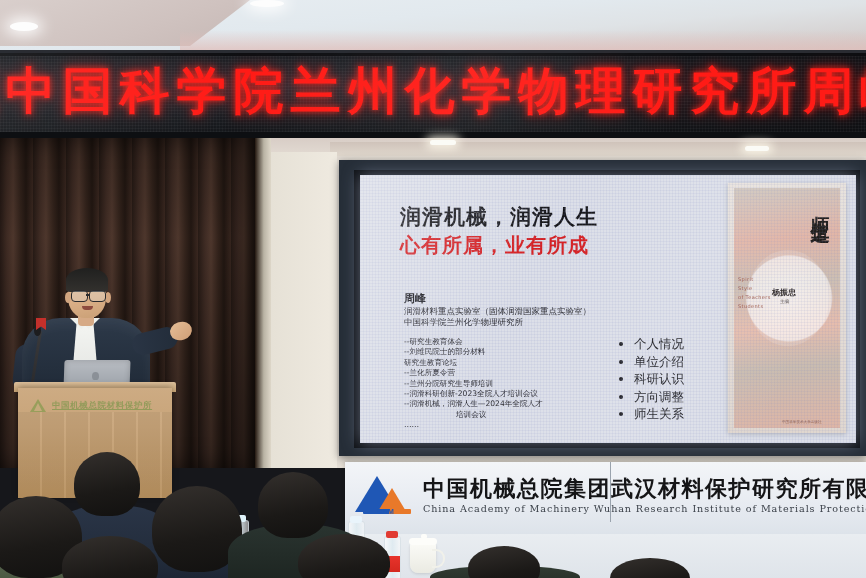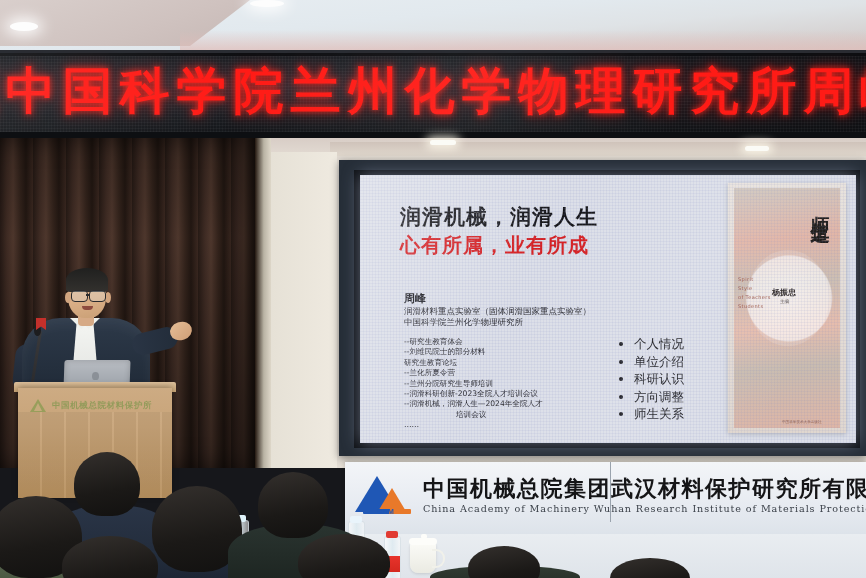--- a/index.html
+++ b/index.html
@@ -130,21 +130,21 @@
       rgba(0,0,0,.05) 0 22px,rgba(255,255,255,.05) 22px 24px);}
   .podium-sign{position:absolute;left:30px;top:396px;width:132px;height:20px;
     display:flex;align-items:center;gap:5px;}
   .podium-logo{width:17px;height:14px;flex:none;position:relative;}
   .podium-logo i{position:absolute;left:0;top:0;width:0;height:0;
     border-left:8px solid transparent;border-right:8px solid transparent;
     border-bottom:13px solid #8f9c55;opacity:.85;}
   .podium-logo i.in{left:4px;top:4px;border-left:4px solid transparent;
     border-right:4px solid transparent;border-bottom:8px solid #cdab83;}
   .podium-text{font-size:8.5px;font-weight:700;color:#8e9a57;letter-spacing:.6px;
-    white-space:nowrap;opacity:.9;}
+    white-space:nowrap;opacity:.9;text-decoration:underline;}
 
   
   .laptop-lid{position:absolute;left:64px;top:360px;width:66px;height:30px;
     background:linear-gradient(180deg,#b9bdc3,#9aa0a7);border-radius:3px 3px 0 0;
     transform:skewX(-2deg);box-shadow:inset 0 0 6px rgba(0,0,0,.2);}
   .laptop-apple{position:absolute;left:92px;top:372px;width:7px;height:8px;
     border-radius:50% 50% 45% 45%;background:#878d94;opacity:.9;}
   .laptop-base{position:absolute;left:56px;top:384px;width:84px;height:6px;
     background:linear-gradient(180deg,#c9ced4,#a3a9b0);border-radius:2px;}
 

